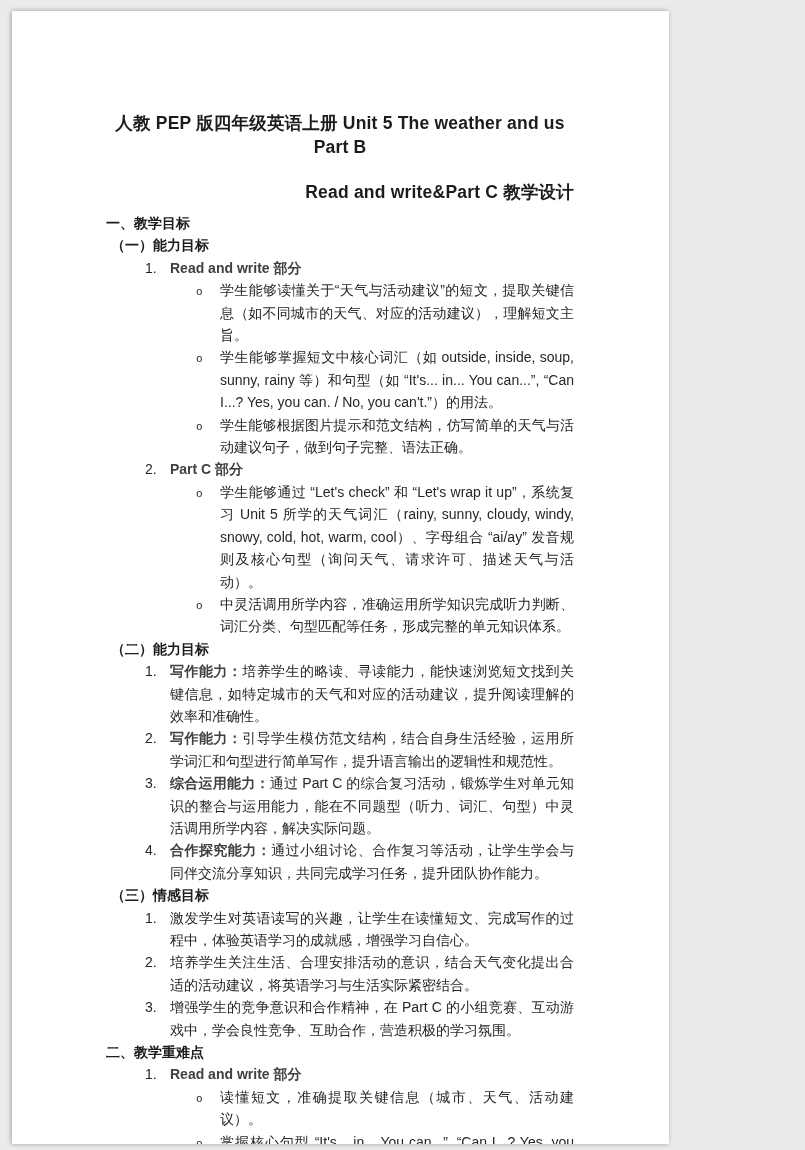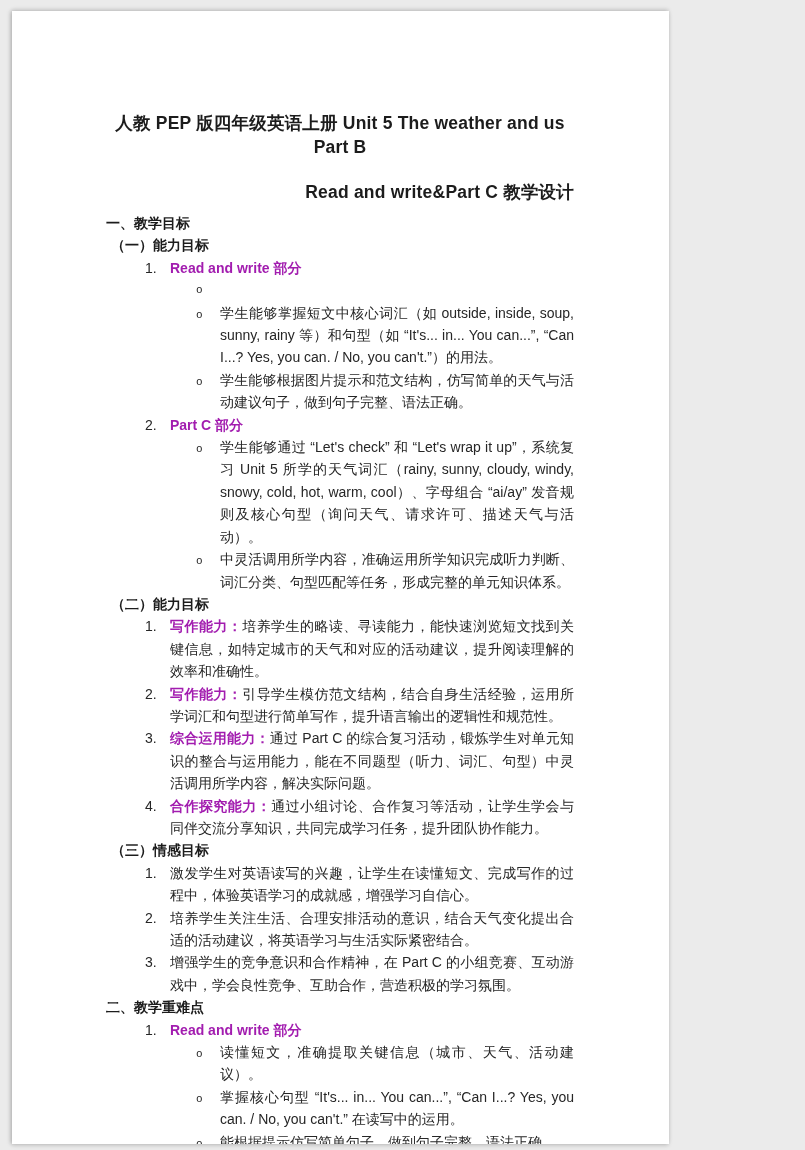--- a/index.html
+++ b/index.html
@@ -28,21 +28,21 @@
     color:#1c1c1c;
     letter-spacing:0.2px;
   }
   .title + .title { margin-top:21px;text-align:right; }
   .body-text { margin-top:8px; font-size:14px; line-height:22.4px; }
   .h1 { font-weight:700; color:#1c1c1c; }
   .h2 { font-weight:700; color:#1c1c1c; padding-left:5px; }
   .num-item { display:flex; align-items:baseline; padding-left:39px; }
   .num { width:25px; flex:none; }
   .num-body { flex:1; text-align:justify; }
-  .bold { font-weight:700; color:#a21caf; }
+  .bold { font-weight:700; color:#404040; }
   .bullet { display:flex; align-items:baseline; padding-left:90px; }
   .bullet .marker {
     width:24px; flex:none;
     font-family:"Liberation Mono","DejaVu Sans Mono",monospace;
     font-size:11px;
   }
   .bullet .text { flex:1; text-align:justify; }
 </style>
 </head>
 <body>
@@ -58,20 +58,21 @@
 
         <div class="h1">一、教学目标</div>
         <div class="h2">（一）能力目标</div>
 
         <div class="num-item">
           <span class="num">1.</span>
           <span class="num-body"><span class="bold">Read and write 部分</span></span>
         </div>
         <div class="bullet">
           <span class="marker">o</span>
+          <span class="text">学生能够读懂关于“天气与活动建议”的短文，提取关键信息（如不同城市的天气、对应的活动建议），理解短文主旨。</span>
         </div>
         <div class="bullet">
           <span class="marker">o</span>
           <span class="text">学生能够掌握短文中核心词汇（如 outside, inside, soup, sunny, rainy 等）和句型（如 “It's... in... You can...”, “Can I...? Yes, you can. / No, you can't.”）的用法。</span>
         </div>
         <div class="bullet">
           <span class="marker">o</span>
           <span class="text">学生能够根据图片提示和范文结构，仿写简单的天气与活动建议句子，做到句子完整、语法正确。</span>
         </div>
 

